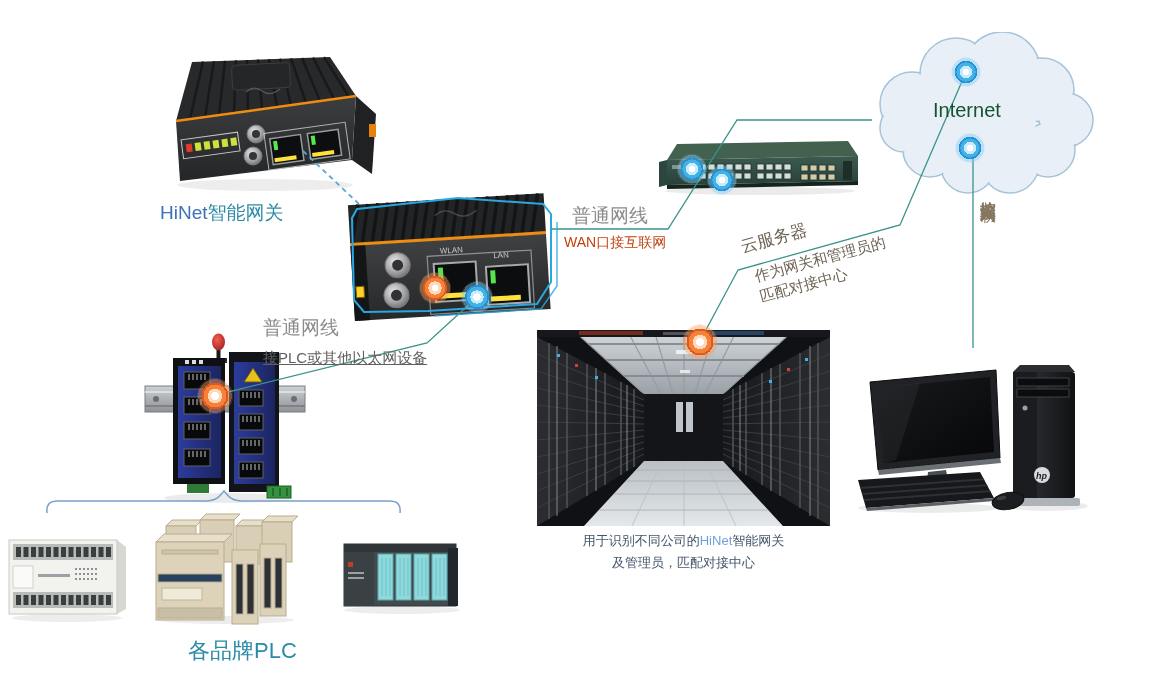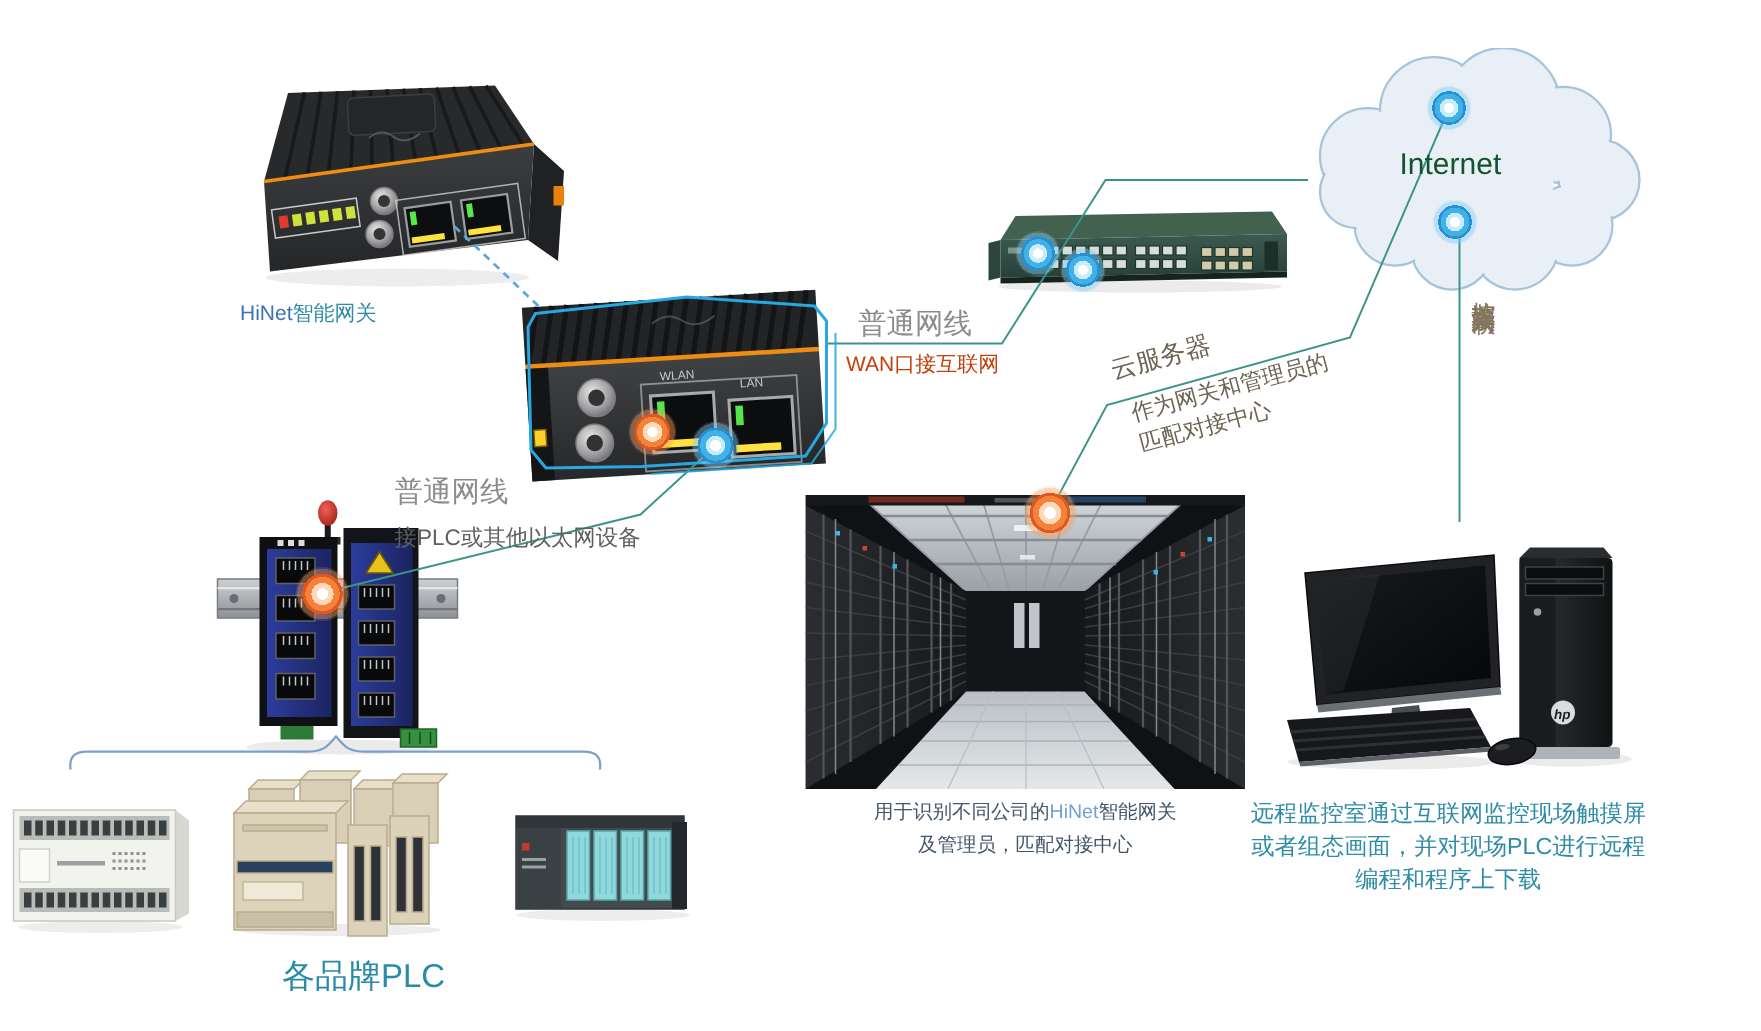--- a/index.html
+++ b/index.html
@@ -589,43 +589,38 @@
 
   <div class="dot dot-orange" style="left:419px;top:272px;width:32px;height:32px;"></div>
   <div class="dot dot-blue" style="left:461px;top:281px;width:32px;height:32px;"></div>
   <div class="dot dot-blue" style="left:677px;top:154px;width:30px;height:30px;"></div>
   <div class="dot dot-blue" style="left:707px;top:165px;width:30px;height:30px;"></div>
   <div class="dot dot-blue" style="left:951px;top:57px;width:30px;height:30px;"></div>
   <div class="dot dot-blue" style="left:955px;top:133px;width:30px;height:30px;"></div>
   <div class="dot dot-orange" style="left:682px;top:324px;width:36px;height:36px;"></div>
   <div class="dot dot-orange" style="left:197px;top:378px;width:36px;height:36px;"></div>
 
-  <div class="lbl" style="left:160px;top:200px;font-size:14px;"><span style="color:#3d71b8;">HiNet</span><span style="color:#2f8ca6;">智能网关</span></div>
+  <div class="lbl" style="left:160px;top:200px;font-size:19px;"><span style="color:#3d71b8;">HiNet</span><span style="color:#2f8ca6;">智能网关</span></div>
 
   <div class="lbl" style="left:572px;top:203px;font-size:19px;color:#8c8c8c;">普通网线</div>
   <div class="lbl" style="left:564px;top:234px;font-size:14px;color:#c2410c;">WAN口接互联网</div>
 
   <div class="lbl" style="left:933px;top:99px;font-size:20px;color:#14532d;">Internet</div>
 
   <div class="lbl" style="left:738px;top:236px;font-size:17px;color:#6d6353;transform:rotate(-15deg);transform-origin:0 0;">云服务器</div>
   <div class="lbl" style="left:752px;top:266px;font-size:15px;color:#6d6353;line-height:21px;transform:rotate(-15deg);transform-origin:0 0;">
       <div>作为网关和管理员的</div>
       <div>匹配对接中心</div>
     </div>
 
   <div class="lbl" style="left:977px;top:188px;font-size:16px;color:#84765f;writing-mode:vertical-rl;letter-spacing:1px;height:170px;">监控端接入互联网</div>
 
   <div class="lbl" style="left:263px;top:315px;font-size:19px;color:#8c8c8c;">普通网线</div>
-  <div class="lbl" style="left:263px;top:349px;font-size:15px;color:#5f5f5f;">接PLC或其他以太网设备</div>
+  <div class="lbl" style="left:263px;top:349px;font-size:15px;color:#5f5f5f;text-decoration:underline;">接PLC或其他以太网设备</div>
 
   <div class="abs" style="left:537px;top:528px;width:293px;text-align:center;">
     <div style="font-size:13px;color:#44566b;line-height:22px;margin-top:2px;"><span>用于识别不同公司的</span><span style="color:#6f9fd8;">HiNet</span><span>智能网关</span><br><span>及管理员，匹配对接中心</span></div>
   </div>
 
-  <div class="abs" style="left:828px;top:532px;width:275px;text-align:center;font-size:15.5px;color:#2f8ca6;line-height:22px;">
-    <div>远程监控室通过互联网监控现场触摸屏</div>
-    <div>或者组态画面，并对现场PLC进行远程</div>
-    <div>编程和程序上下载</div>
-  </div>
 
   <div class="lbl" style="left:188px;top:636px;font-size:22px;color:#2a8ba6;">各品牌PLC</div>
 
 </div>
 
 </body></html>

